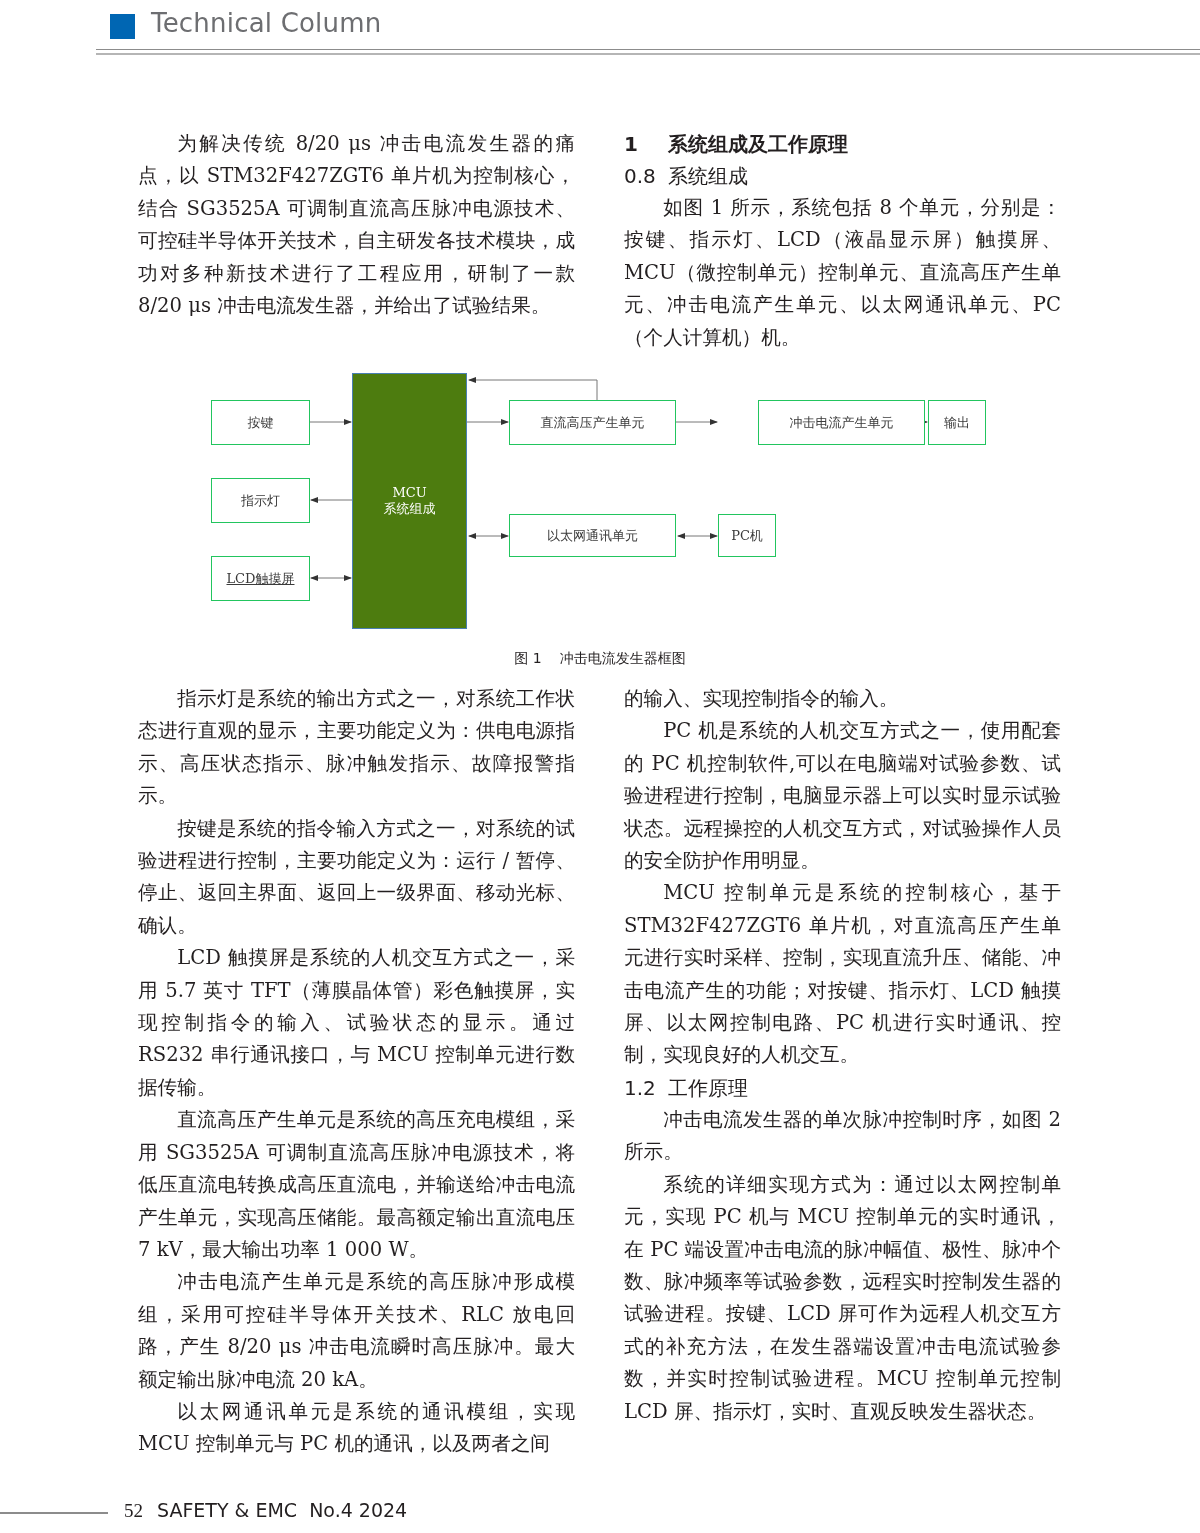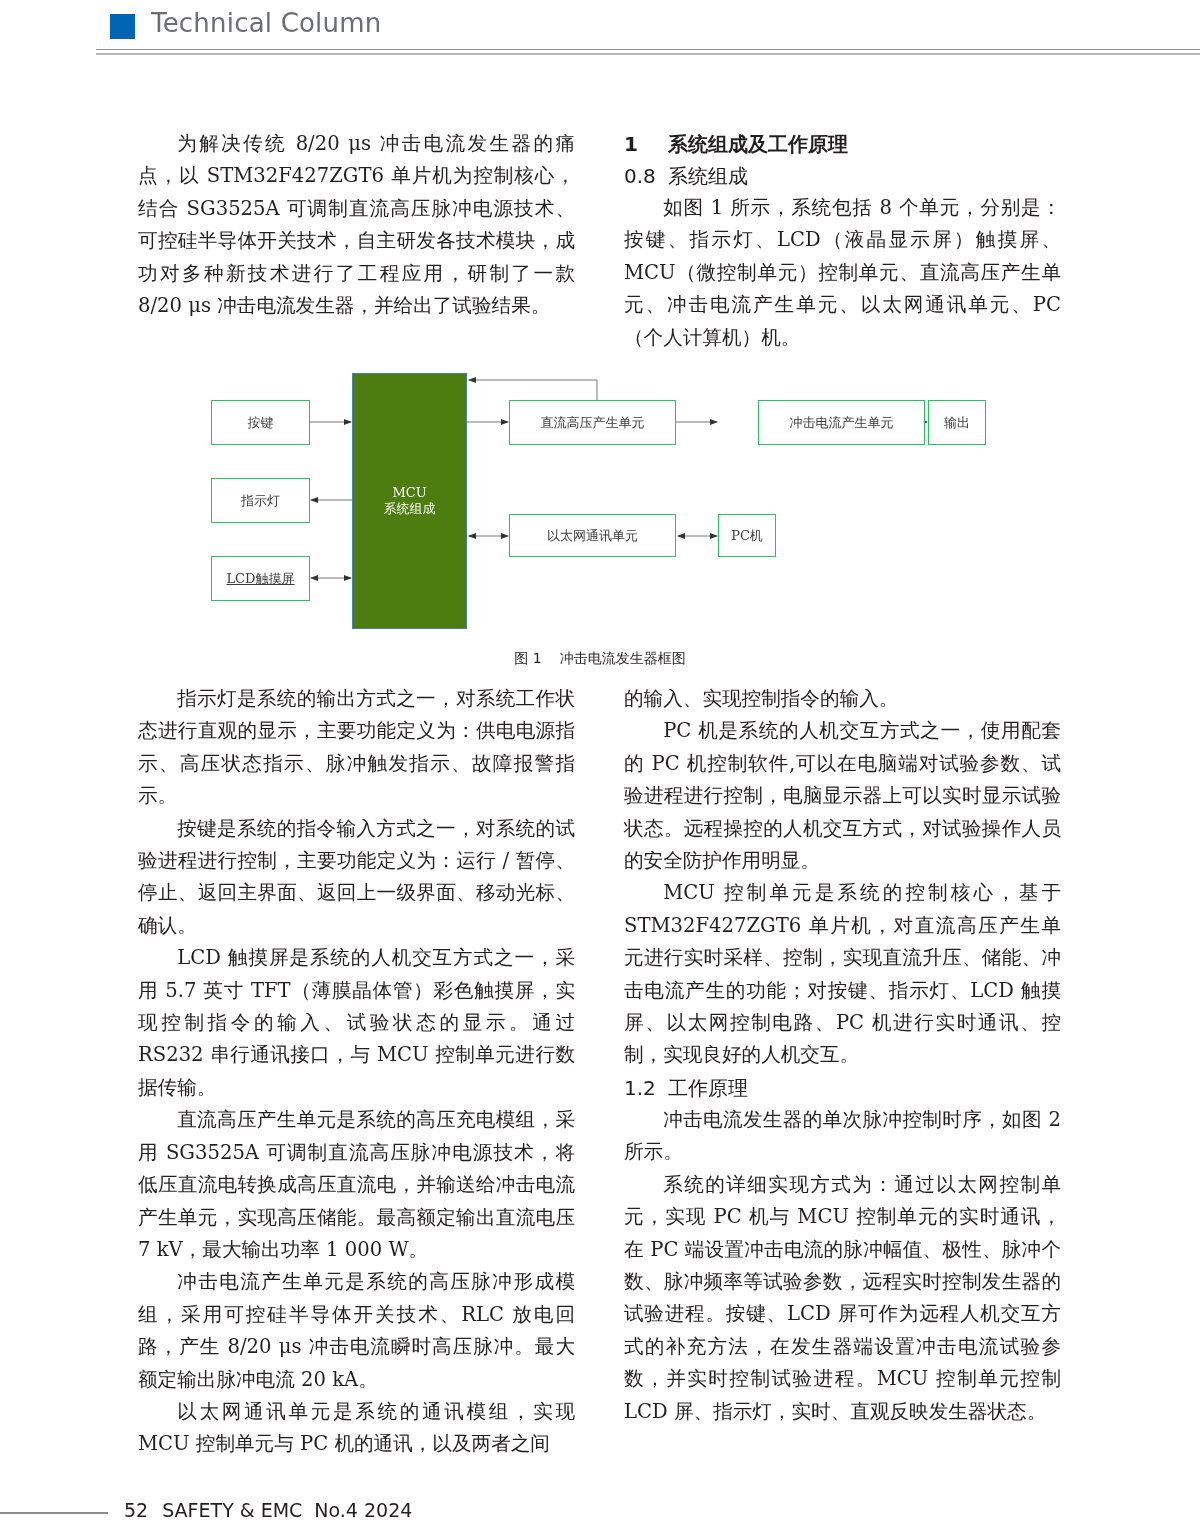--- a/index.html
+++ b/index.html
@@ -22,21 +22,21 @@
     .fig { position: absolute; left: 200px; top: 370px; width: 800px; height: 270px; }
     .box { position: absolute; border: 1px solid #22c55e; background: #fff; display: flex; align-items: center; justify-content: center; font-size: 13px; color: #3a3a3a; box-sizing: border-box; }
     .mcu { position: absolute; left: 152px; top: 3px; width: 115px; height: 256px; background: #4d7c0f; border: 1px solid #4a7fb3; box-sizing: border-box; color: #ffffff; font-size: 13px; display: flex; flex-direction: column; align-items: center; justify-content: center; line-height: 16px; }
     .fig svg { position: absolute; left: 0; top: 0; }
 
     .caption { position: absolute; left: 0; width: 1200px; top: 650px; text-align: center; font-family: "DejaVu Sans", "Liberation Sans", sans-serif; font-size: 14px; color: #231f20; }
     .caption .num { margin-right: 18px; }
 
     .footer-rule { position: absolute; left: 0; top: 1512px; width: 108px; height: 2px; background: #8c8c8c; }
     .footer-text { position: absolute; left: 124px; top: 1499px; font-family: "DejaVu Sans", "Liberation Sans", sans-serif; font-size: 19px; color: #231f20; }
-    .footer-text .page { margin-right: 14px; }
+    .footer-text .page { margin-right: 14px; font-family: Liberation Serif, serif; }
     .footer-text .issue { margin-left: 12px; }
   </style>
 </head>
 <body>
 
 <div class="header">
   <div class="header-square"></div>
   <div class="header-title">Technical Column</div>
   <div class="header-rule1"></div>
   <div class="header-rule2"></div>

